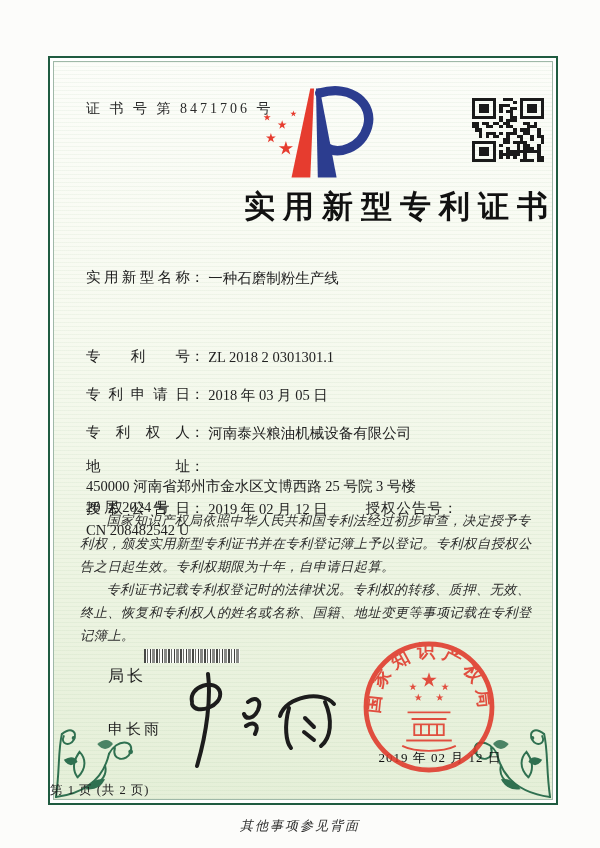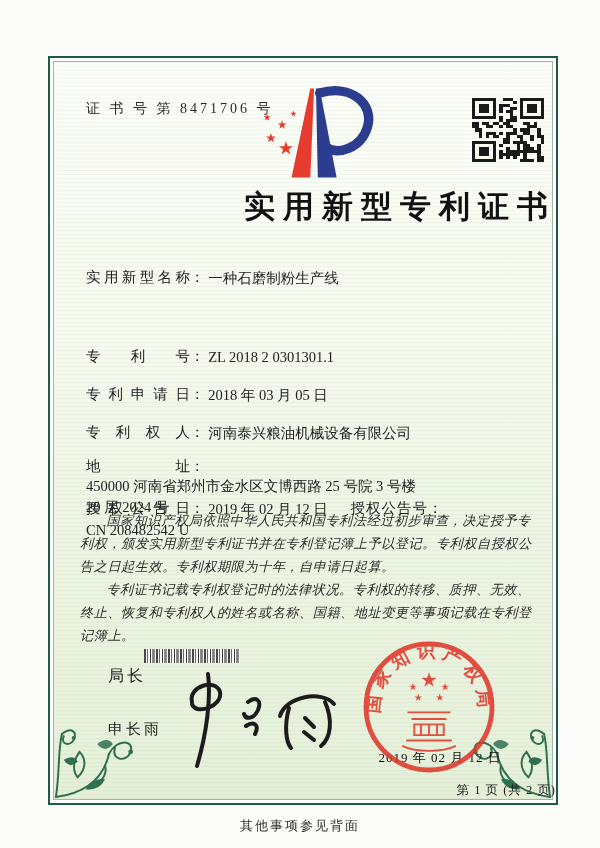--- a/index.html
+++ b/index.html
@@ -40,21 +40,21 @@
   }
 
   
   .row { position:absolute; left:36px; width:452px; font-size:14.5px; }
   .row .lbl {
     display:inline-block; width:104px; vertical-align:top;
     text-align:justify; text-align-last:justify; color:#1d1d1d;
   }
   .row .colon { display:inline-block; vertical-align:top; }
   .row .val { display:inline-block; vertical-align:top; max-width:326px; color:#222; line-height:1.45; }
-  .row .lbl2 { display:inline-block; margin-left:19px; vertical-align:top; letter-spacing:1px; }
+  .row .lbl2 { display:inline-block; margin-left:34px; vertical-align:top; letter-spacing:1px; }
 
   
   .paras {
     position:absolute; left:30px; top:452px; width:452px;
     font-style:italic; font-size:13.2px; line-height:1.74; color:#2b2b2b;
   }
   .paras p { text-indent:2em; letter-spacing:0.5px; }
 
   
   .sig-title { position:absolute; left:58px; top:608px; font-size:16px; letter-spacing:3px; }
@@ -74,25 +74,25 @@
     font-size:13px; letter-spacing:1px; color:#111; z-index:1; text-align:center;
   }
   .seal {
     position:absolute; left:312px; top:582px; width:134px; height:134px;
     z-index:2; opacity:0.88;
   }
   .seal svg { width:100%; height:100%; }
 
   .page-no {
     position:absolute; left:0; top:724px; width:100%;
-    text-align:right; font-size:12.5px; letter-spacing:1px; color:#222;
+    text-align:left; font-size:12.5px; letter-spacing:1px; color:#222;
   }
   .back-note {
     position:absolute; left:0; top:817px; width:600px;
-    text-align:center; font-size:13px; letter-spacing:2px; color:#2e2e2e;
+    text-align:center; font-size:13px; font-style:italic; letter-spacing:2px; color:#2e2e2e;
   }
 </style>
 </head>
 <body>
 
 <div class="cert">
 
   <svg class="corner left" viewBox="0 0 120 120">
     <g fill="none" stroke="#2f7050" stroke-width="2" stroke-linecap="round">
       <path d="M4,116 C34,112 52,98 58,72"></path>

